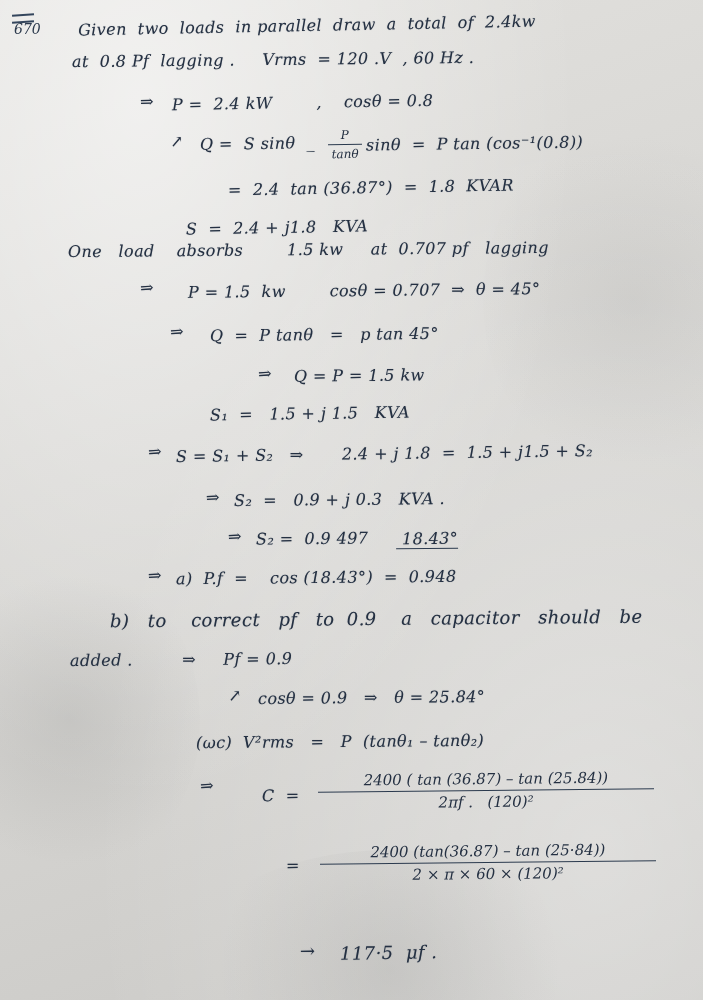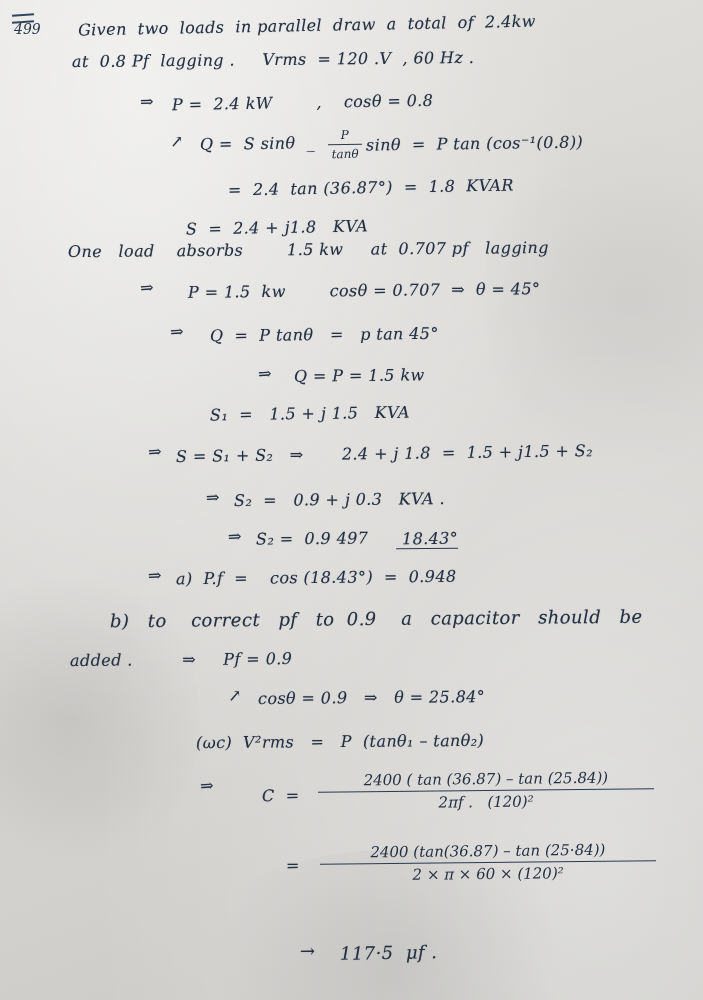--- a/index.html
+++ b/index.html
@@ -90,21 +90,21 @@
 
 <div class="page">
 
   <div class="shade a"></div>
   <div class="shade b"></div>
   <div class="shade c"></div>
 
   <div class="corner-mark">
     <div class="bar1"></div>
     <div class="bar2"></div>
-    <div class="num">499</div>
+    <div class="num">670</div>
   </div>
 
   <div class="ink l" style="left:78px; top:16px; transform: rotate(-1.1deg);">Given  two  loads  in parallel  draw  a  total  of  2.4kw</div>
   <div class="ink l" style="left:72px; top:50px; transform: rotate(-0.6deg);">at  0.8 Pf  lagging .     Vrms  = 120 .V  , 60 Hz .</div>
 
   <div class="ink l" style="left:140px; top:92px; transform: rotate(-2deg);">⇒</div>
   <div class="ink l" style="left:172px; top:93px; transform: rotate(-1deg);">P =  2.4 kW        ,    cosθ = 0.8</div>
 
   <div class="ink l" style="left:170px; top:132px; transform: rotate(-5deg);">↗</div>
   <div class="ink l" style="left:200px; top:134px; transform: rotate(-0.8deg);">Q =  S sinθ  _</div>

